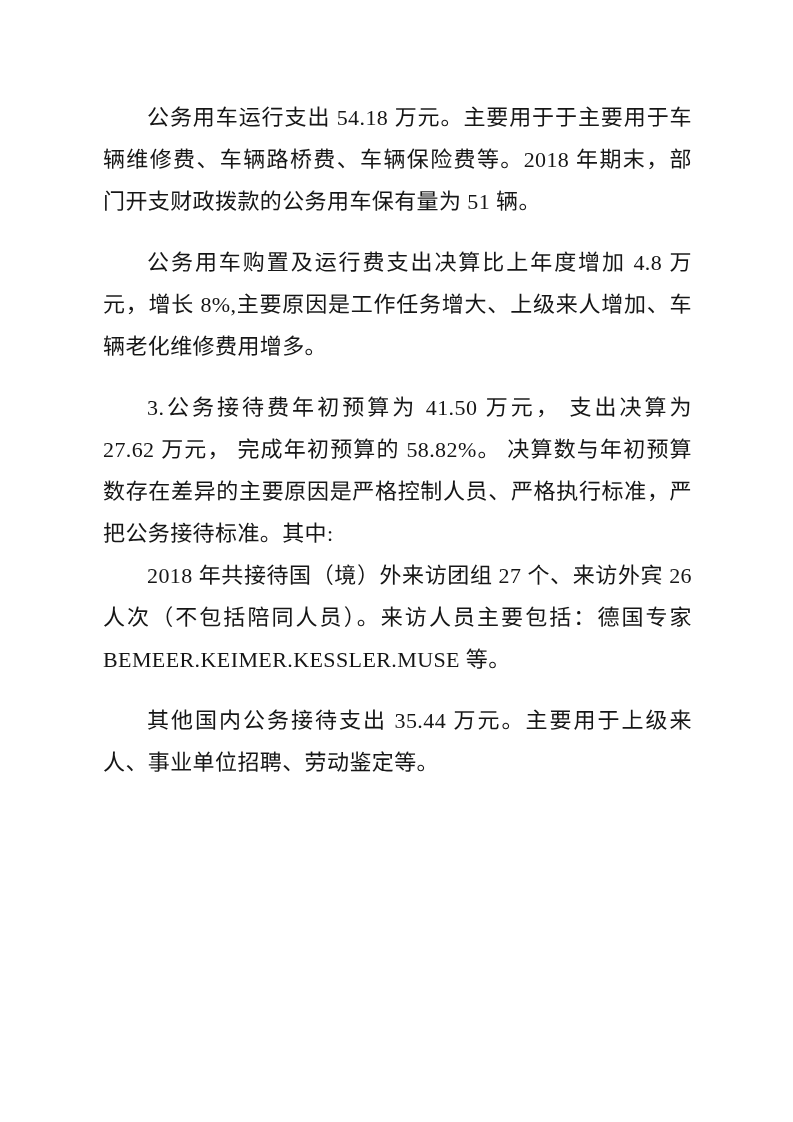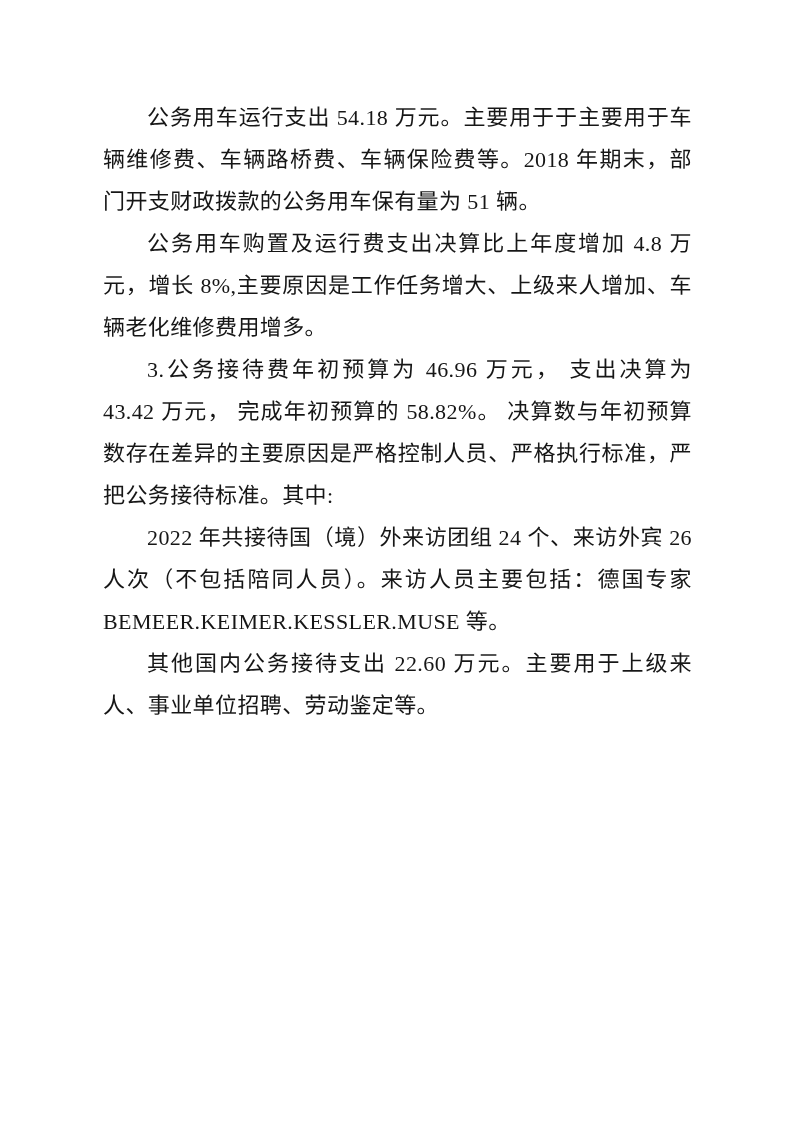--- a/index.html
+++ b/index.html
@@ -27,26 +27,27 @@
   .para {
     margin: 0;
     font-size: 22px;
     line-height: 42px;
     text-align: justify;
     text-indent: 44px;
     letter-spacing: 0.4px;
     word-break: break-word;
   }
   .para.spaced {
+    margin-top: 19px;
   }
 </style>
 </head>
 <body>
 
 <main class="page">
   <section class="doc-body" id="paragraphs">
       <p class="para">公务用车运行支出 54.18 万元。主要用于于主要用于车辆维修费、车辆路桥费、车辆保险费等。2018 年期末，部门开支财政拨款的公务用车保有量为 51 辆。</p>
       <p class="para spaced">公务用车购置及运行费支出决算比上年度增加 4.8 万元，增长 8%,主要原因是工作任务增大、上级来人增加、车辆老化维修费用增多。</p>
-      <p class="para spaced">3.公务接待费年初预算为 46.96 万元， 支出决算为 43.42 万元， 完成年初预算的 58.82%。 决算数与年初预算数存在差异的主要原因是严格控制人员、严格执行标准，严把公务接待标准。其中:</p>
-      <p class="para">2022 年共接待国（境）外来访团组 24 个、来访外宾 26 人次（不包括陪同人员）。来访人员主要包括：德国专家 BEMEER.KEIMER.KESSLER.MUSE 等。</p>
-      <p class="para spaced">其他国内公务接待支出 22.60 万元。主要用于上级来人、事业单位招聘、劳动鉴定等。</p>
+      <p class="para spaced">3.公务接待费年初预算为 41.50 万元， 支出决算为 27.62 万元， 完成年初预算的 58.82%。 决算数与年初预算数存在差异的主要原因是严格控制人员、严格执行标准，严把公务接待标准。其中:</p>
+      <p class="para">2018 年共接待国（境）外来访团组 27 个、来访外宾 26 人次（不包括陪同人员）。来访人员主要包括：德国专家 BEMEER.KEIMER.KESSLER.MUSE 等。</p>
+      <p class="para spaced">其他国内公务接待支出 35.44 万元。主要用于上级来人、事业单位招聘、劳动鉴定等。</p>
     </section>
 </main>
 
 </body></html>

